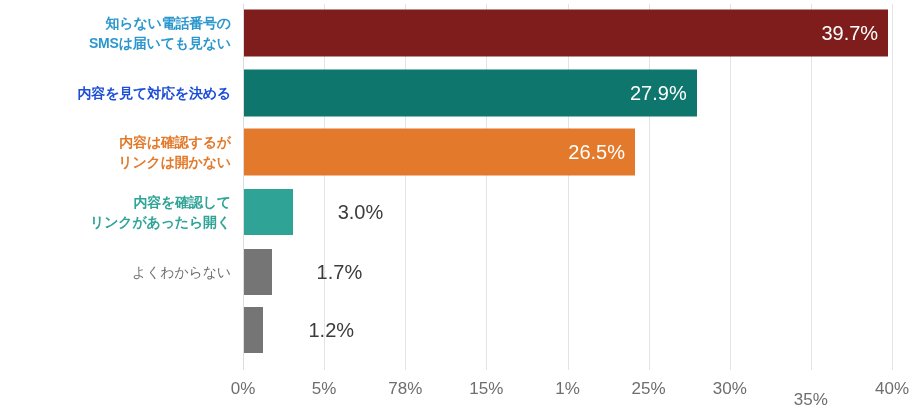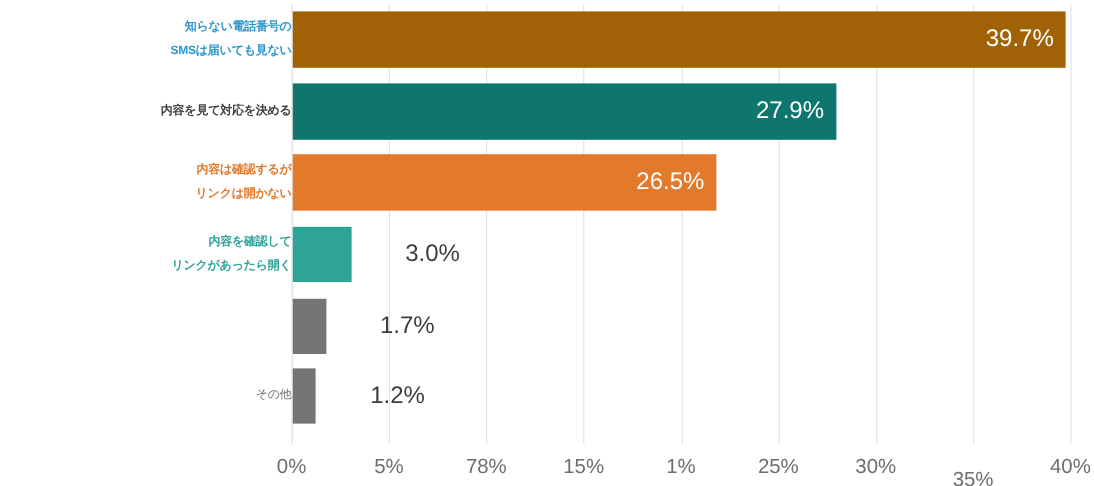--- a/index.html
+++ b/index.html
@@ -40,22 +40,23 @@
   .bar-row {
     position: absolute;
     left: 0;
     right: 0;
     height: 60px;
   }
   .bar-label {
     position: absolute;
     right: 100%;
     width: 230px;
+    padding-right: 12px;
     text-align: right;
-    font-size: 10px;
+    font-size: 14px;
     line-height: 20px;
     letter-spacing: -0.2px;
     top: 50%;
     transform: translateY(-50%);
     white-space: pre-line;
   }
   .bar-label.bold { font-weight: bold; }
 
   .bar {
     position: absolute;
@@ -121,49 +122,49 @@
         <div class="gridline" style="left: 405.625px;"></div>
         <div class="gridline" style="left: 486.75px;"></div>
         <div class="gridline" style="left: 567.875px;"></div>
         <div class="gridline" style="left: 649px;"></div>
       </div>
 
     <div id="bar-rows">
         <div class="bar-row" style="top: 3px;">
           <div class="bar-label bold" style="color: rgb(43, 151, 205);">知らない電話番号の
 SMSは届いても見ない</div>
-          <div class="bar" style="width: 644.133px; background: #a16207; text-align: right;">
+          <div class="bar" style="width: 644.133px; background: #7f1d1d; text-align: right;">
             <span class="bar-value-inside">39.7%</span>
           </div>
         </div>
         <div class="bar-row" style="top: 63px;">
-          <div class="bar-label bold" style="color: #404040;">内容を見て対応を決める</div>
+          <div class="bar-label bold" style="color: #1d4ed8;">内容を見て対応を決める</div>
           <div class="bar" style="width: 452.678px; background: #0f766e;">
             <span class="bar-value-inside">27.9%</span>
           </div>
         </div>
         <div class="bar-row" style="top: 122px;">
           <div class="bar-label bold" style="color: rgb(227, 121, 42);">内容は確認するが
 リンクは開かない</div>
-          <div class="bar" style="width: 353px; background: rgb(227, 121, 42);">
+          <div class="bar" style="width: 391px; background: rgb(227, 121, 42);">
             <span class="bar-value-inside">26.5%</span>
           </div>
         </div>
         <div class="bar-row" style="top: 182px;">
           <div class="bar-label bold" style="color: rgb(46, 163, 150); margin-left: 36px;">内容を確認して
 リンクがあったら開く</div>
           <div class="bar short" style="width: 48.675px; background: rgb(46, 163, 150);"></div>
           <div class="bar-value-outside" style="left: 49.675px;">3.0%</div>
         </div>
         <div class="bar-row" style="top: 242px;">
+          <div class="bar-label" style="color: rgb(110, 110, 110);">よくわからない</div>
           <div class="bar short" style="width: 27.5825px; background: rgb(117, 117, 117);"></div>
           <div class="bar-value-outside" style="left: 28.5825px;">1.7%</div>
         </div>
         <div class="bar-row" style="top: 300px;">
-          <div class="bar-label" style="color: rgb(110, 110, 110);">その他</div>
           <div class="bar short" style="width: 19.47px; background: rgb(117, 117, 117);"></div>
           <div class="bar-value-outside" style="left: 20.47px;">1.2%</div>
         </div>
       </div>
   </div>
 
   <div id="x-axis">
       <div class="x-tick" style="left: 0px;">0%</div>
       <div class="x-tick" style="left: 81.125px;">5%</div>
       <div class="x-tick" style="left: 162.25px;">78%</div>

